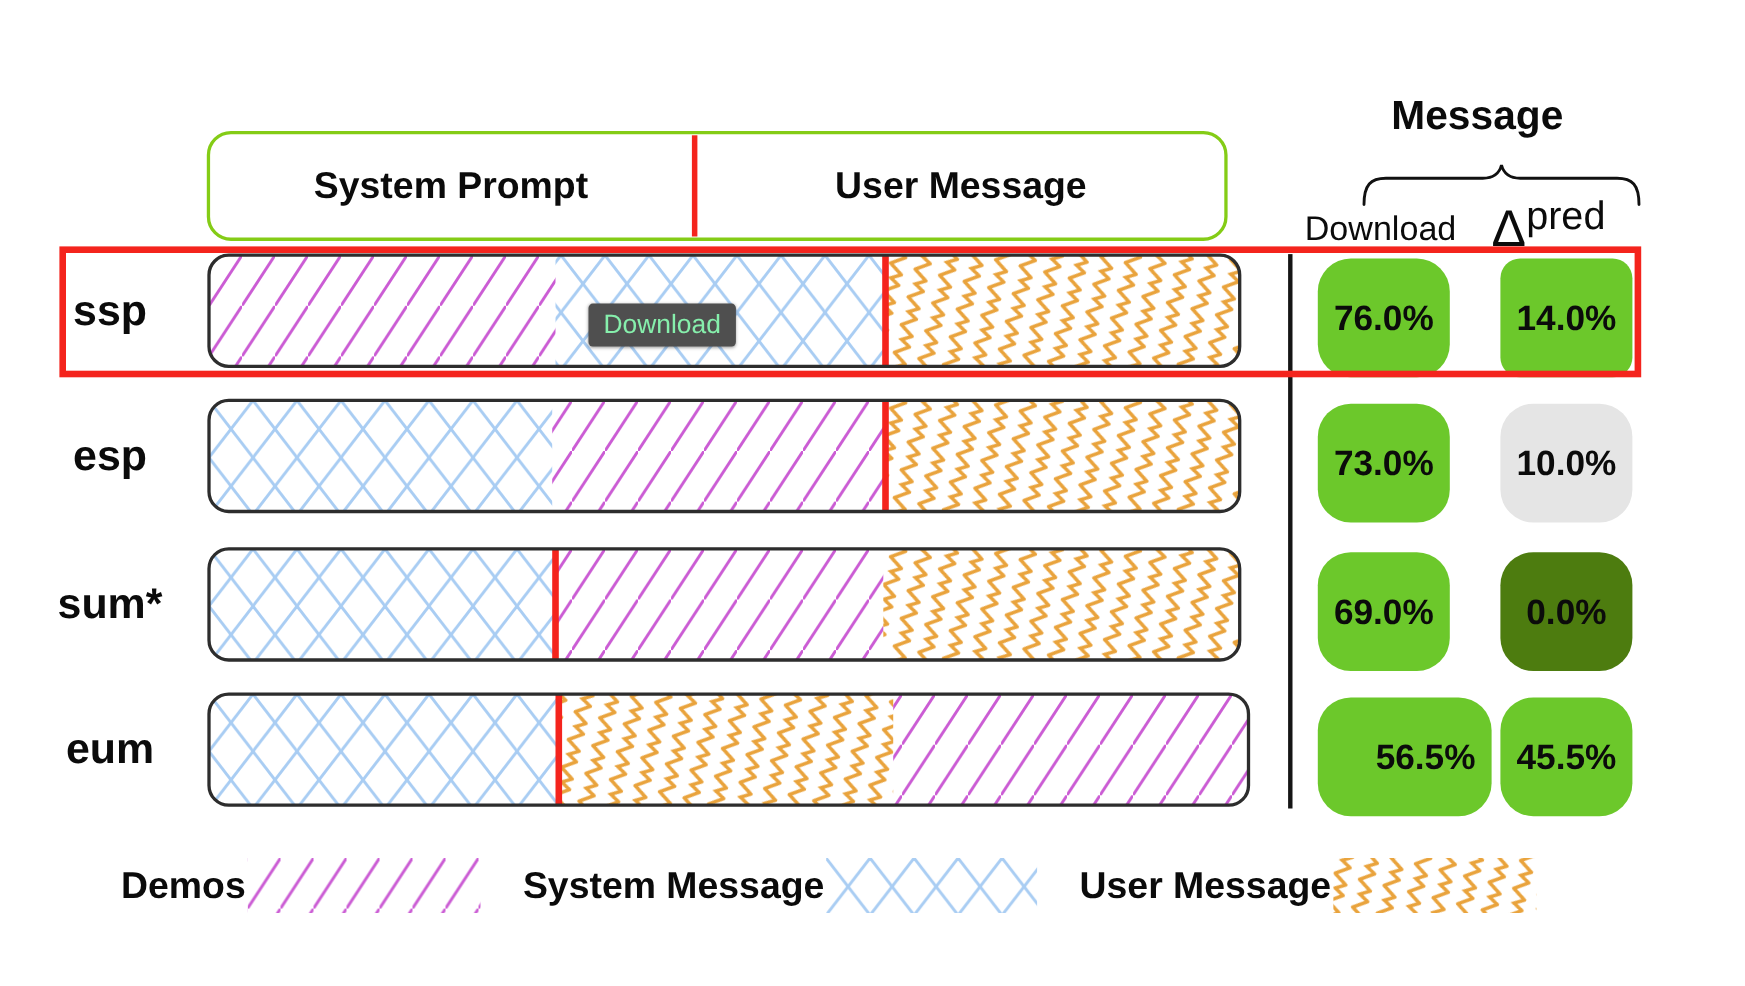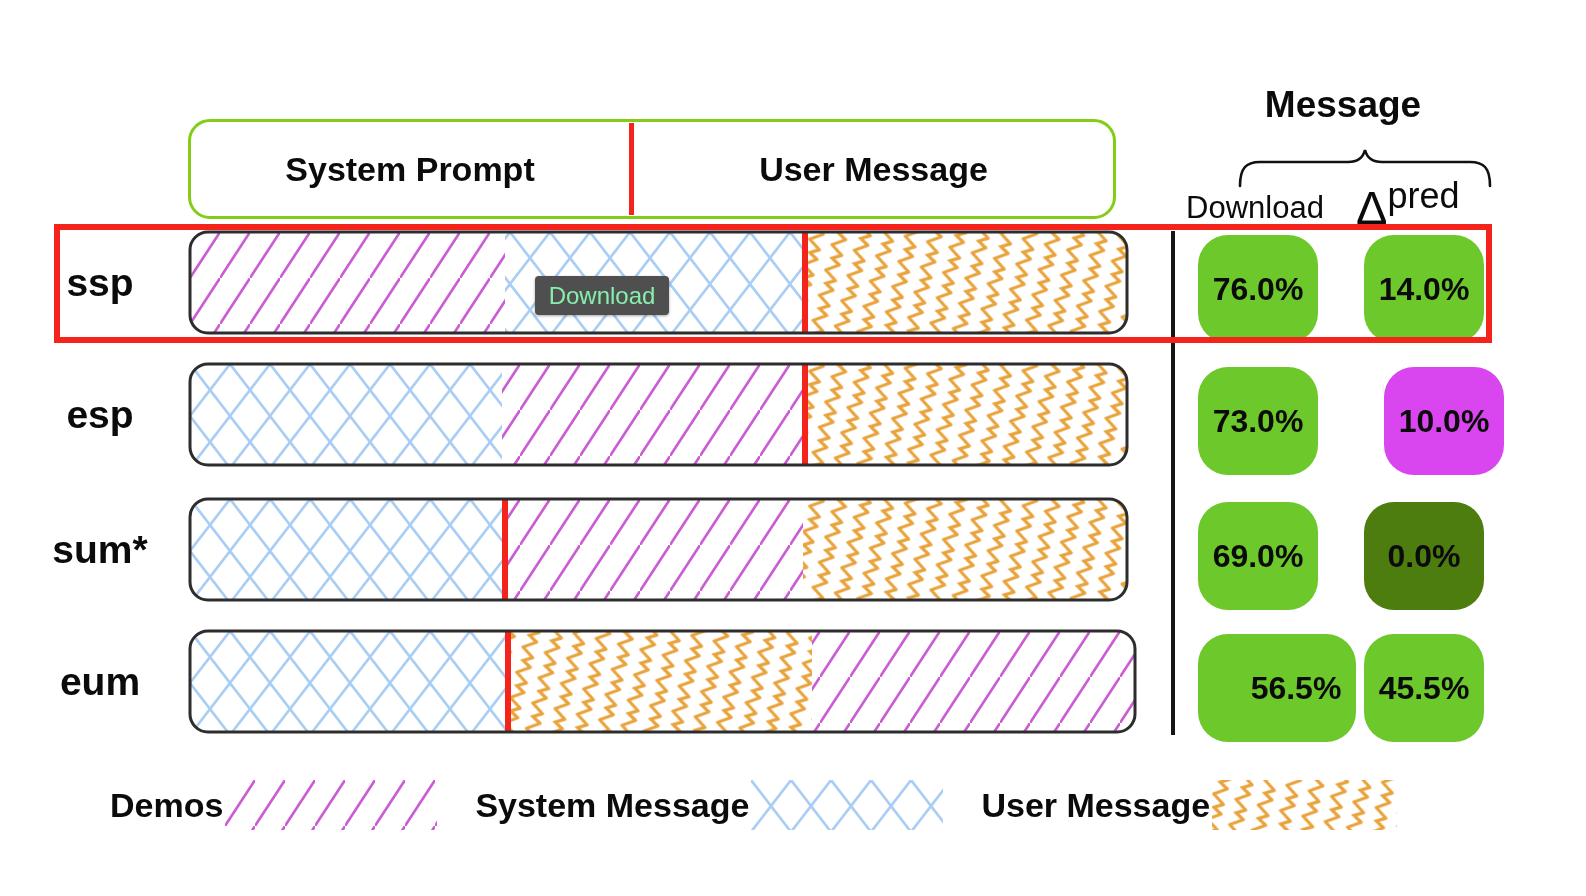--- a/index.html
+++ b/index.html
@@ -136,24 +136,24 @@
         </g>
         <rect x="0" y="0" width="945" height="101" rx="18" ry="18" fill="none" stroke="#2d2d2d" stroke-width="3"></rect>
       </g>
     </svg>
 
   <div class="vline"></div>
 
   <div id="rows-layer">
       <div class="row-label" style="top: 232px; text-align: right;">ssp</div>
       <div class="badge acc" style="top: 235px; background: rgb(108, 200, 43);">76.0%</div>
-      <div class="badge delta" style="top: 235px; background: rgb(108, 200, 43);">14.0%</div>
+      <div class="badge delta" style="top: 235px; background: rgb(108, 200, 43); border-radius: 18px;">14.0%</div>
       <div class="row-label" style="top: 364px;">esp</div>
       <div class="badge acc" style="top: 367px; background: rgb(108, 200, 43);">73.0%</div>
-      <div class="badge delta" style="top: 367px; background: #d946ef; margin-left: 20px;">10.0%</div>
+      <div class="badge delta" style="top: 367px; background: #e5e5e5;">10.0%</div>
       <div class="row-label" style="top: 499px;">sum*</div>
       <div class="badge acc" style="top: 502px; background: rgb(108, 200, 43);">69.0%</div>
       <div class="badge delta" style="top: 502px; background: #4d7c0f;">0.0%</div>
       <div class="row-label" style="top: 631px;">eum</div>
       <div class="badge acc" style="top: 634px; background: rgb(108, 200, 43); padding-left: 38px;">56.5%</div>
       <div class="badge delta" style="top: 634px; background: rgb(108, 200, 43);">45.5%</div>
     </div>
 
   <div class="highlight-rect"></div>
 

